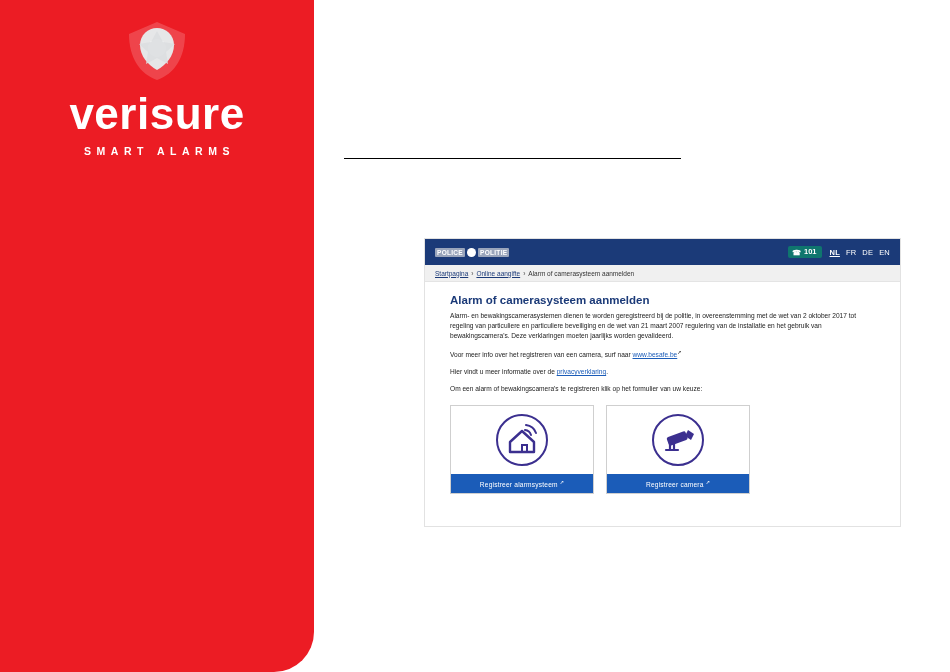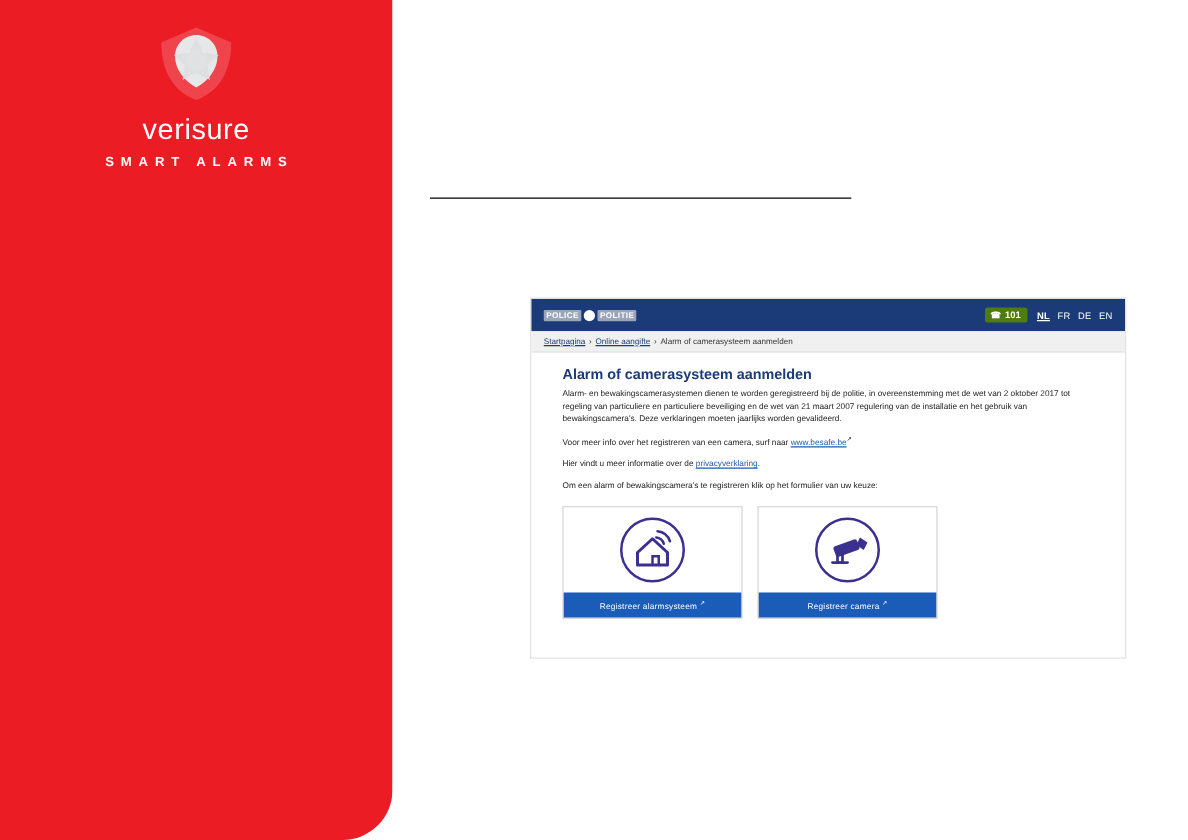--- a/index.html
+++ b/index.html
@@ -35,22 +35,22 @@
   }
   .brand-mark {
     width: 70px;
     height: 66px;
     margin: 0 auto 8px auto;
     position: relative;
   }
   .brand-mark svg { display: block; }
   .brand-name {
     color: #ffffff;
-    font-size: 23px;
-    font-weight: normal;
+    font-size: 44px;
+    font-weight: bold;
     letter-spacing: 0.5px;
     line-height: 1;
   }
   .brand-tagline {
     color: #ffffff;
     font-size: 10.5px;
     letter-spacing: 5.5px;
     margin-top: 9px;
     padding-left: 5px;
     font-weight: bold;
@@ -126,21 +126,21 @@
     background: #9aa5bb;
     padding: 1px 2px;
     border-radius: 1px;
   }
   .header-right {
     display: flex;
     align-items: center;
     gap: 8px;
   }
   .phone-chip {
-    background: #4d7c0f;
+    background: #0f766e;
     color: #ffffff;
     font-size: 7.5px;
     font-weight: bold;
     border-radius: 2px;
     padding: 2px 5px 2px 4px;
     display: flex;
     align-items: center;
     gap: 3px;
     line-height: 1;
   }

